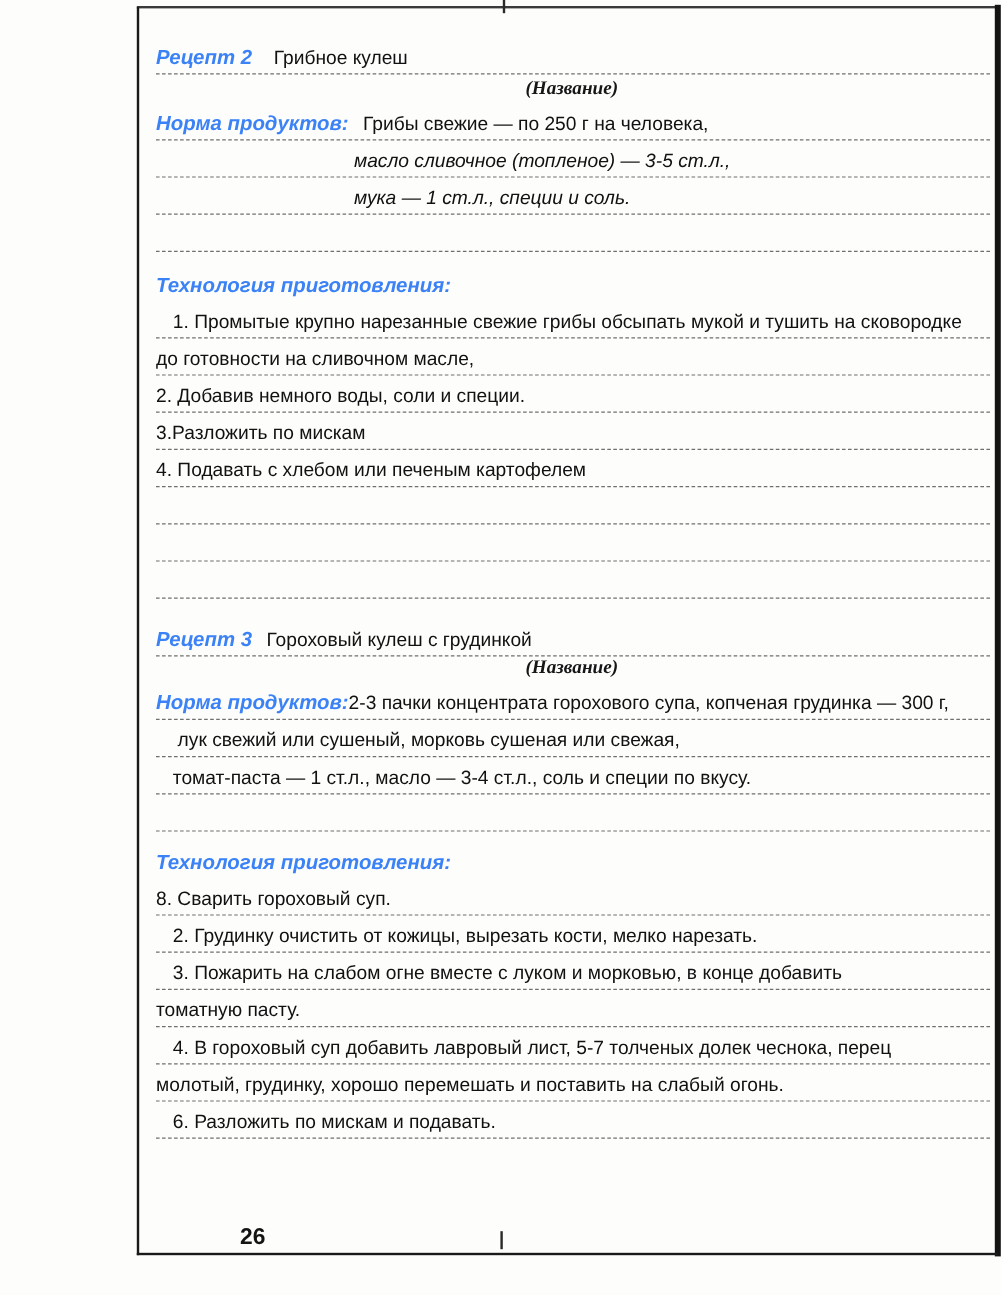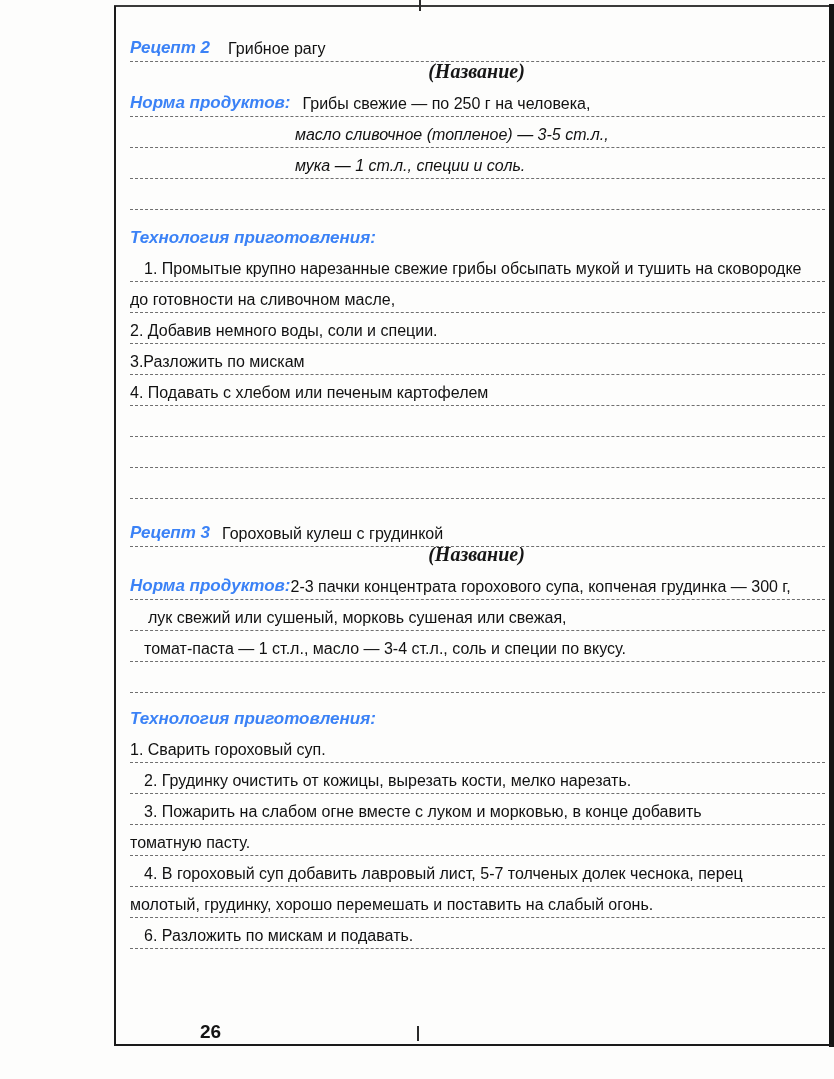--- a/index.html
+++ b/index.html
@@ -53,21 +53,21 @@
   }
   .fill {
     font-size: 16px;
     color: #111111;
     flex: 0 0 auto;
   }
   .caption {
     font-family: "Liberation Serif", serif;
     font-weight: bold;
     font-style: italic;
-    font-size: 20px;
+    font-size: 16px;
     color: #161616;
   }
   .ml18 { margin-left: 18px; }
   .ml12 { margin-left: 12px; }
   .ml165 { margin-left: 165px; font-style: italic; }
   .ml8 { margin-left: 18px; }
   .ml4 { margin-left: 14px; }
 
   .page-number {
     position: absolute;
@@ -88,21 +88,21 @@
   <div class="frame-left"></div>
   <div class="frame-right"></div>
   <div class="frame-bottom"></div>
   <div class="tick-top"></div>
   <div class="tick-bottom"></div>
 
   <div class="content">
 
     <div class="row tall">
       <span class="form-label">Рецепт 2</span>
-      <span class="fill ml18">Грибное рагу</span>
+      <span class="fill ml18">Грибное кулеш</span>
     </div>
     <div class="row cap">
       <span class="caption">(Название)</span>
     </div>
     <div class="row std">
       <span class="form-label">Норма продуктов:</span>
       <span class="fill ml12">Грибы свежие — по 250 г на человека,</span>
     </div>
     <div class="row std">
       <span class="fill ml165">масло сливочное (топленое) — 3-5 ст.л.,</span>
@@ -153,21 +153,21 @@
     <div class="row std">
       <span class="fill ml4">томат-паста — 1 ст.л., масло — 3-4 ст.л., соль и специи по вкусу.</span>
     </div>
     <div class="row std"></div>
 
     <div class="row labelrow mt6">
       <span class="form-label">Технология приготовления:</span>
     </div>
 
     <div class="row std">
-      <span class="fill">1. Сварить гороховый суп.</span>
+      <span class="fill">8. Сварить гороховый суп.</span>
     </div>
     <div class="row std">
       <span class="fill ml4">2. Грудинку очистить от кожицы, вырезать кости, мелко нарезать.</span>
     </div>
     <div class="row std">
       <span class="fill ml4">3. Пожарить на слабом огне вместе с луком и морковью, в конце добавить</span>
     </div>
     <div class="row std">
       <span class="fill">томатную пасту.</span>
     </div>

